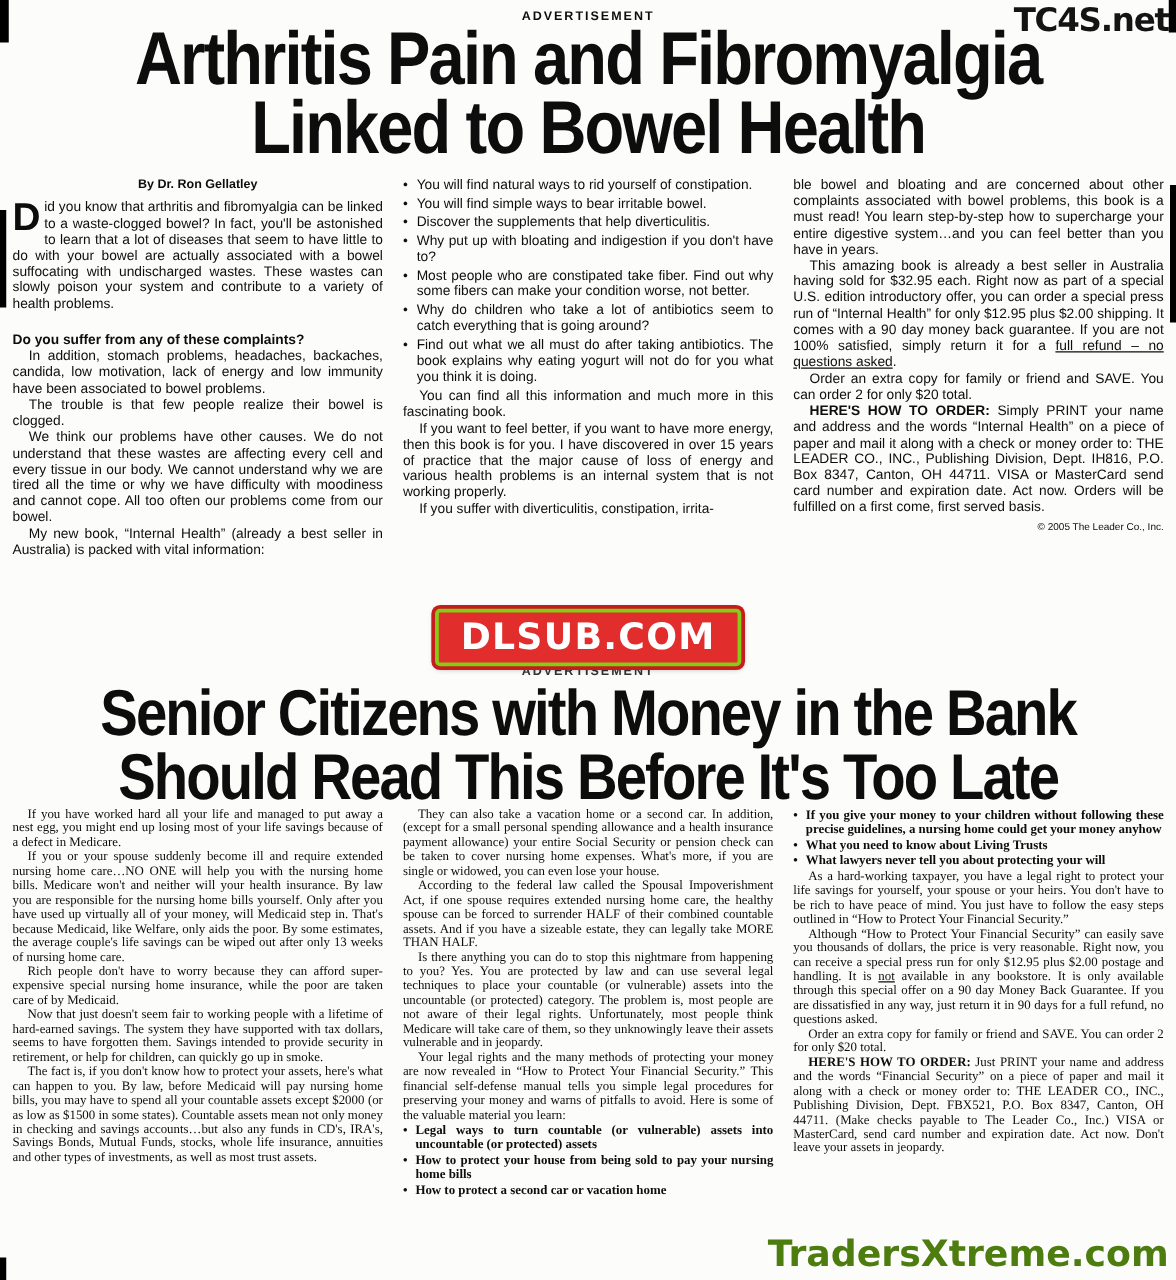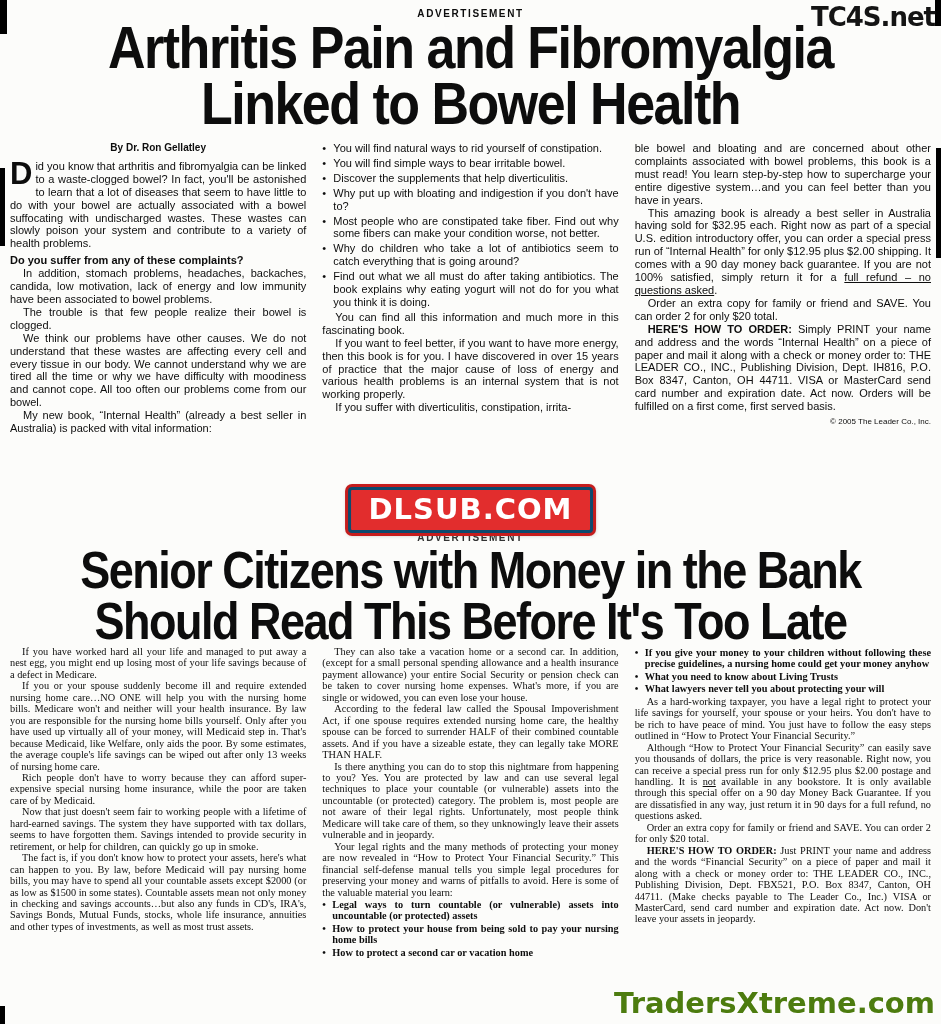--- a/index.html
+++ b/index.html
@@ -18,21 +18,21 @@
 
   .wm-top {
     position:absolute; top:2px; right:6px; z-index:5;
     font-family:"DejaVu Sans", sans-serif; font-weight:800;
     font-size:26px; letter-spacing:-1px; color:#141414;
   }
   .wm-mid {
     position:absolute; top:487px; left:50%; transform:translateX(-50%); z-index:6;
     background:#e22d2d; color:#fff; font-family:"DejaVu Sans", sans-serif;
     font-weight:800; font-size:29px; letter-spacing:1px;
-    padding:2px 18px 4px; border:3px solid #0c4a6e; border-radius:4px;
+    padding:2px 18px 4px; border:3px solid #84cc16; border-radius:4px;
     box-shadow:0 0 0 3px #c51d1d, 0 1px 5px rgba(0,0,0,.45);
     white-space:nowrap;
   }
   .wm-bottom {
     position:absolute; bottom:4px; right:6px; z-index:6;
     color:#4d7c0f; font-family:"DejaVu Sans", sans-serif; font-weight:800;
     font-size:29px; letter-spacing:0; white-space:nowrap;
     text-shadow:0 0 2px #fff, 0 0 3px #fff;
   }
 
@@ -53,21 +53,21 @@
 
   .cols {
     position:absolute; left:0; right:0;
     display:flex; gap:16px; padding:0 10px; text-align:justify;
   }
   .ad1 .cols { top:142px; font-family:"Liberation Sans", sans-serif; font-size:11px; line-height:12.9px; }
   .col { flex:1; min-width:0; }
   .byline { text-align:center; font-weight:700; font-size:10px; margin:0 0 5px; }
   p { margin:0; text-indent:13px; }
   p.nodent { text-indent:0; }
-  .subhead { font-weight:700; text-indent:0; margin-top:4px; }
+  .subhead { font-weight:700; text-indent:0; margin-top:16px; }
   .dropcap::first-letter {
     float:left; font-size:31px; line-height:25px; font-weight:700;
     padding:1px 3px 0 0;
   }
   ul.bullets { list-style:none; margin:0; padding:0; }
   ul.bullets li { position:relative; padding-left:11px; margin:0 0 2px; }
   ul.bullets li::before { content:"•"; position:absolute; left:0; top:0; }
   ul.bbullets { list-style:none; margin:1px 0; padding:0; font-weight:700; }
   ul.bbullets li { position:relative; padding-left:10px; margin:0 0 1px; }
   ul.bbullets li::before { content:"•"; position:absolute; left:0; top:0; }

